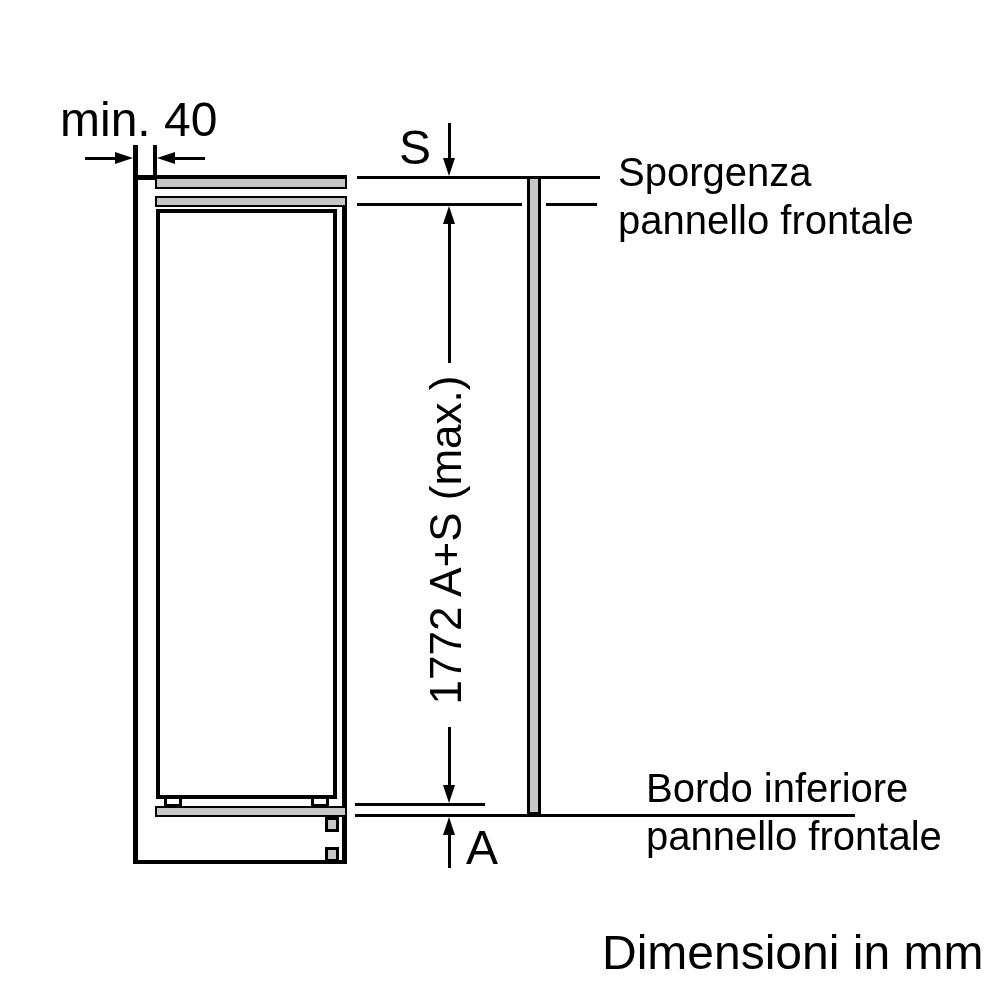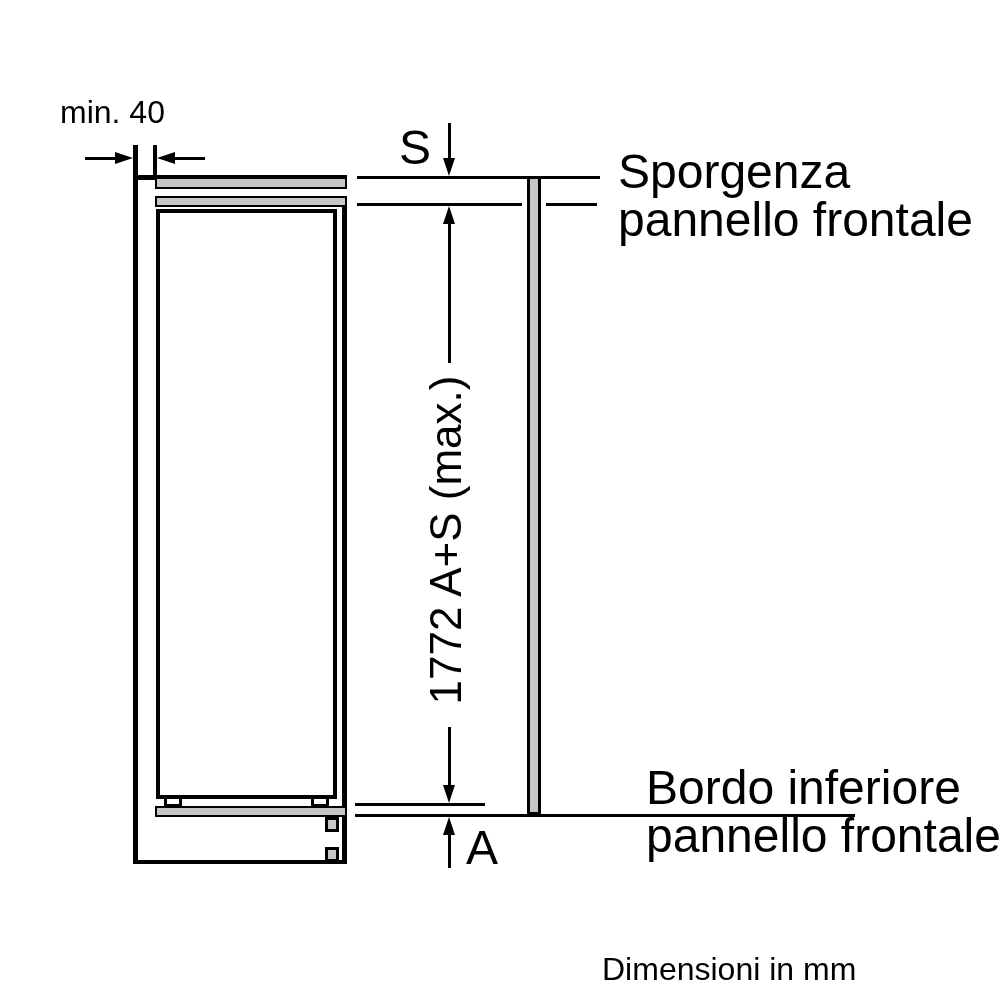--- a/index.html
+++ b/index.html
@@ -7,23 +7,23 @@
     position:relative;
     width:1000px;height:1000px;
     background:#ffffff;
     font-family:"Liberation Sans", sans-serif;
     color:#000;
     overflow:hidden;
   }
   .ln{position:absolute;background:#000;}
   .gray-box{position:absolute;background:#c7c7c7;border:2.5px solid #000;box-sizing:border-box;}
   .white-box{position:absolute;background:#fff;border:3px solid #000;box-sizing:border-box;}
-  .txt{position:absolute;font-size:32px;line-height:1.0;white-space:nowrap;}
+  .txt{position:absolute;font-size:48px;line-height:1.0;white-space:nowrap;}
   .dimletter{position:absolute;font-size:48px;line-height:1.0;white-space:nowrap;}
-  .callout{position:absolute;font-size:48px;line-height:48px;white-space:nowrap;}
+  .callout{position:absolute;font-size:40px;line-height:48px;white-space:nowrap;}
   .arrowhead{position:absolute;width:0;height:0;}
   .head-right{border-top:6.5px solid transparent;border-bottom:6.5px solid transparent;border-left:18px solid #000;}
   .head-left{border-top:6.5px solid transparent;border-bottom:6.5px solid transparent;border-right:18px solid #000;}
   .head-down{border-left:6.5px solid transparent;border-right:6.5px solid transparent;border-top:18px solid #000;}
   .head-up{border-left:6.5px solid transparent;border-right:6.5px solid transparent;border-bottom:18px solid #000;}
   .rot{
     position:absolute;left:446px;top:540px;
     transform:translate(-50%,-50%) rotate(-90deg);
     font-size:44px;line-height:1.0;white-space:nowrap;
   }
@@ -44,21 +44,21 @@
   <div class="callout" style="left:618px;top:148px;">
     <div>Sporgenza</div>
     <div>pannello frontale</div>
   </div>
 
   <div class="callout" style="left:618px;top:764px;margin-left:28px;">
     <div>Bordo inferiore</div>
     <div>pannello frontale</div>
   </div>
 
-  <div class="txt" style="left:602px;top:953px;">Dimensioni in mm</div>
+  <div class="txt" style="left:602px;top:929px;">Dimensioni in mm</div>
 
   <div class="ln" style="left:133px;top:145px;width:4.5px;height:718px;"></div>
   <div class="ln" style="left:153px;top:145px;width:4px;height:31px;"></div>
   <div class="ln" style="left:133px;top:175px;width:214px;height:4.5px;"></div>
   <div class="ln" style="left:133px;top:859.5px;width:214px;height:4.5px;"></div>
   <div class="ln" style="left:342px;top:204px;width:5px;height:656px;"></div>
 
   <div class="gray-box" style="left:155px;top:176.5px;width:192px;height:12px;"></div>
   <div class="gray-box" style="left:155px;top:196px;width:192px;height:10.5px;"></div>
 

